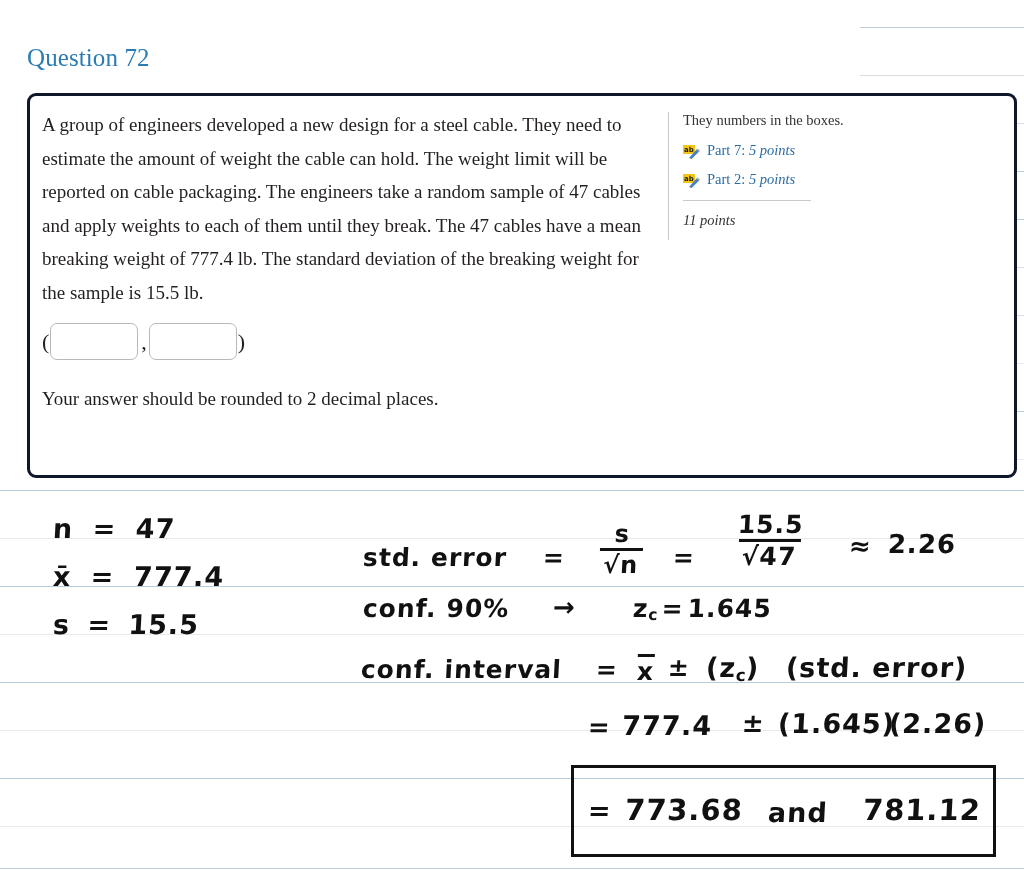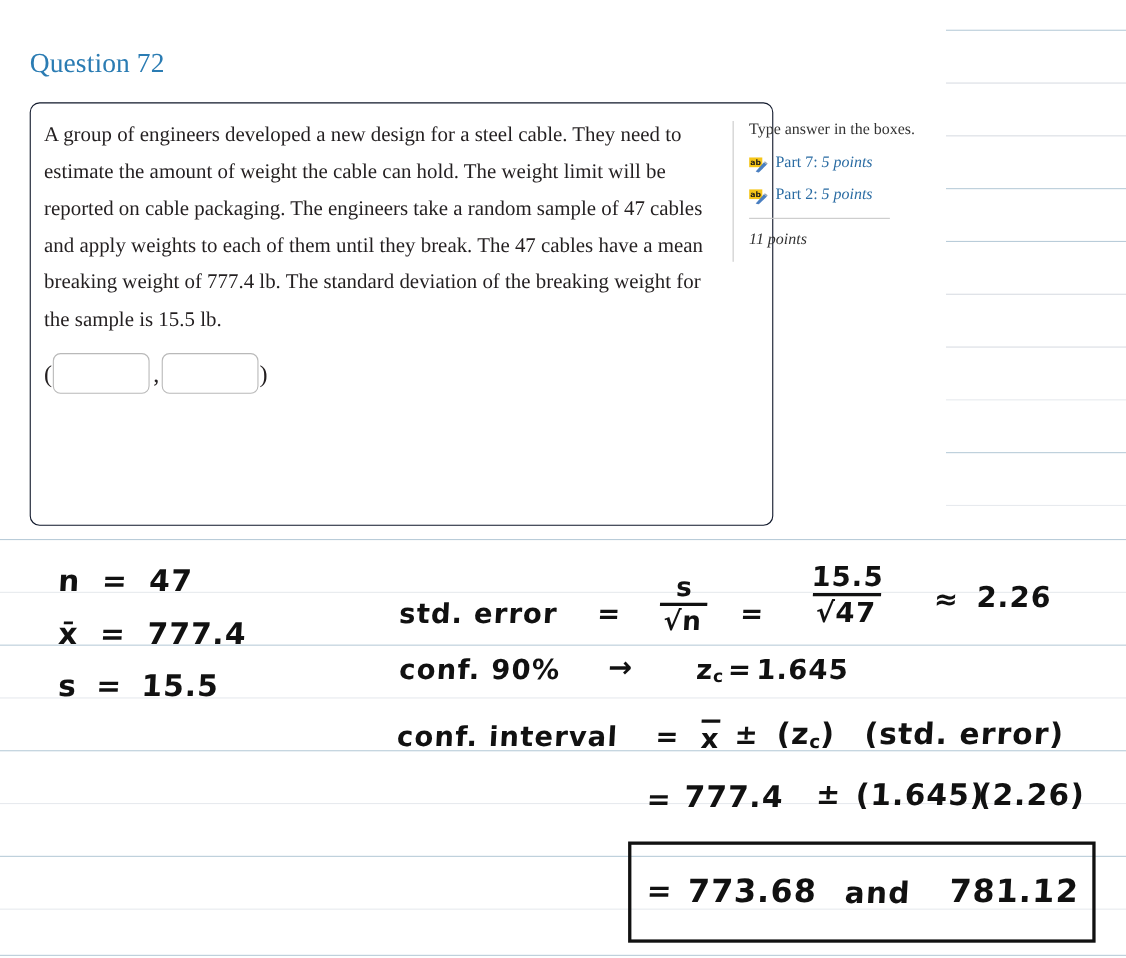--- a/index.html
+++ b/index.html
@@ -42,25 +42,25 @@
     color: #2b7cb3;
     z-index: 3;
     font-family: "Liberation Serif", serif;
   }
 
   
   #question-card {
     position: absolute;
     left: 27px;
     top: 93px;
-    width: 676px;
+    width: 990px;
     height: 385px;
     box-sizing: border-box;
     background: #ffffff;
-    border: 1px solid #0f172a;
+    border: 3px solid #0f172a;
     border-radius: 9px;
     z-index: 2;
   }
 
   #question-body {
     position: absolute;
     left: 12px;
     top: 12px;
     width: 600px;
     font-size: 19px;
@@ -231,24 +231,25 @@
 
 
     <div id="answer-row">
       <span class="paren">(</span>
       <input class="answer-box" type="text" placeholder="" style="">
       <span class="paren comma">,</span>
       <input class="answer-box" type="text" placeholder="" style="">
       <span class="paren">)</span>
     </div>
 
+    <p>Your answer should be rounded to 2 decimal places.</p>
   </div>
 
   <div id="info-panel">
-    <div id="info-instruction">Type answer in the boxes.</div>
+    <div id="info-instruction">They numbers in the boxes.</div>
 
     <div class="part-row">
       <span class="ab-icon">
         <svg width="17" height="14" viewBox="0 0 17 14" xmlns="http://www.w3.org/2000/svg">
           <rect x="0" y="0" width="12" height="9" fill="#f5c518"></rect>
           <text x="1" y="7.4" font-family="DejaVu Sans, sans-serif" font-size="7" font-weight="bold" fill="#1a1a1a">ab</text>
           <path d="M6 13 L13.5 4.5 L16.2 6.6 L8.6 14 Z" fill="#4a7fc1"></path>
           <path d="M6 13 L7.4 13.4 L8.6 14 Z" fill="#d8d8d8"></path>
           <path d="M13.5 4.5 L16.2 6.6 L17 5.6 L14.3 3.6 Z" fill="#9aa7b4"></path>
         </svg>

